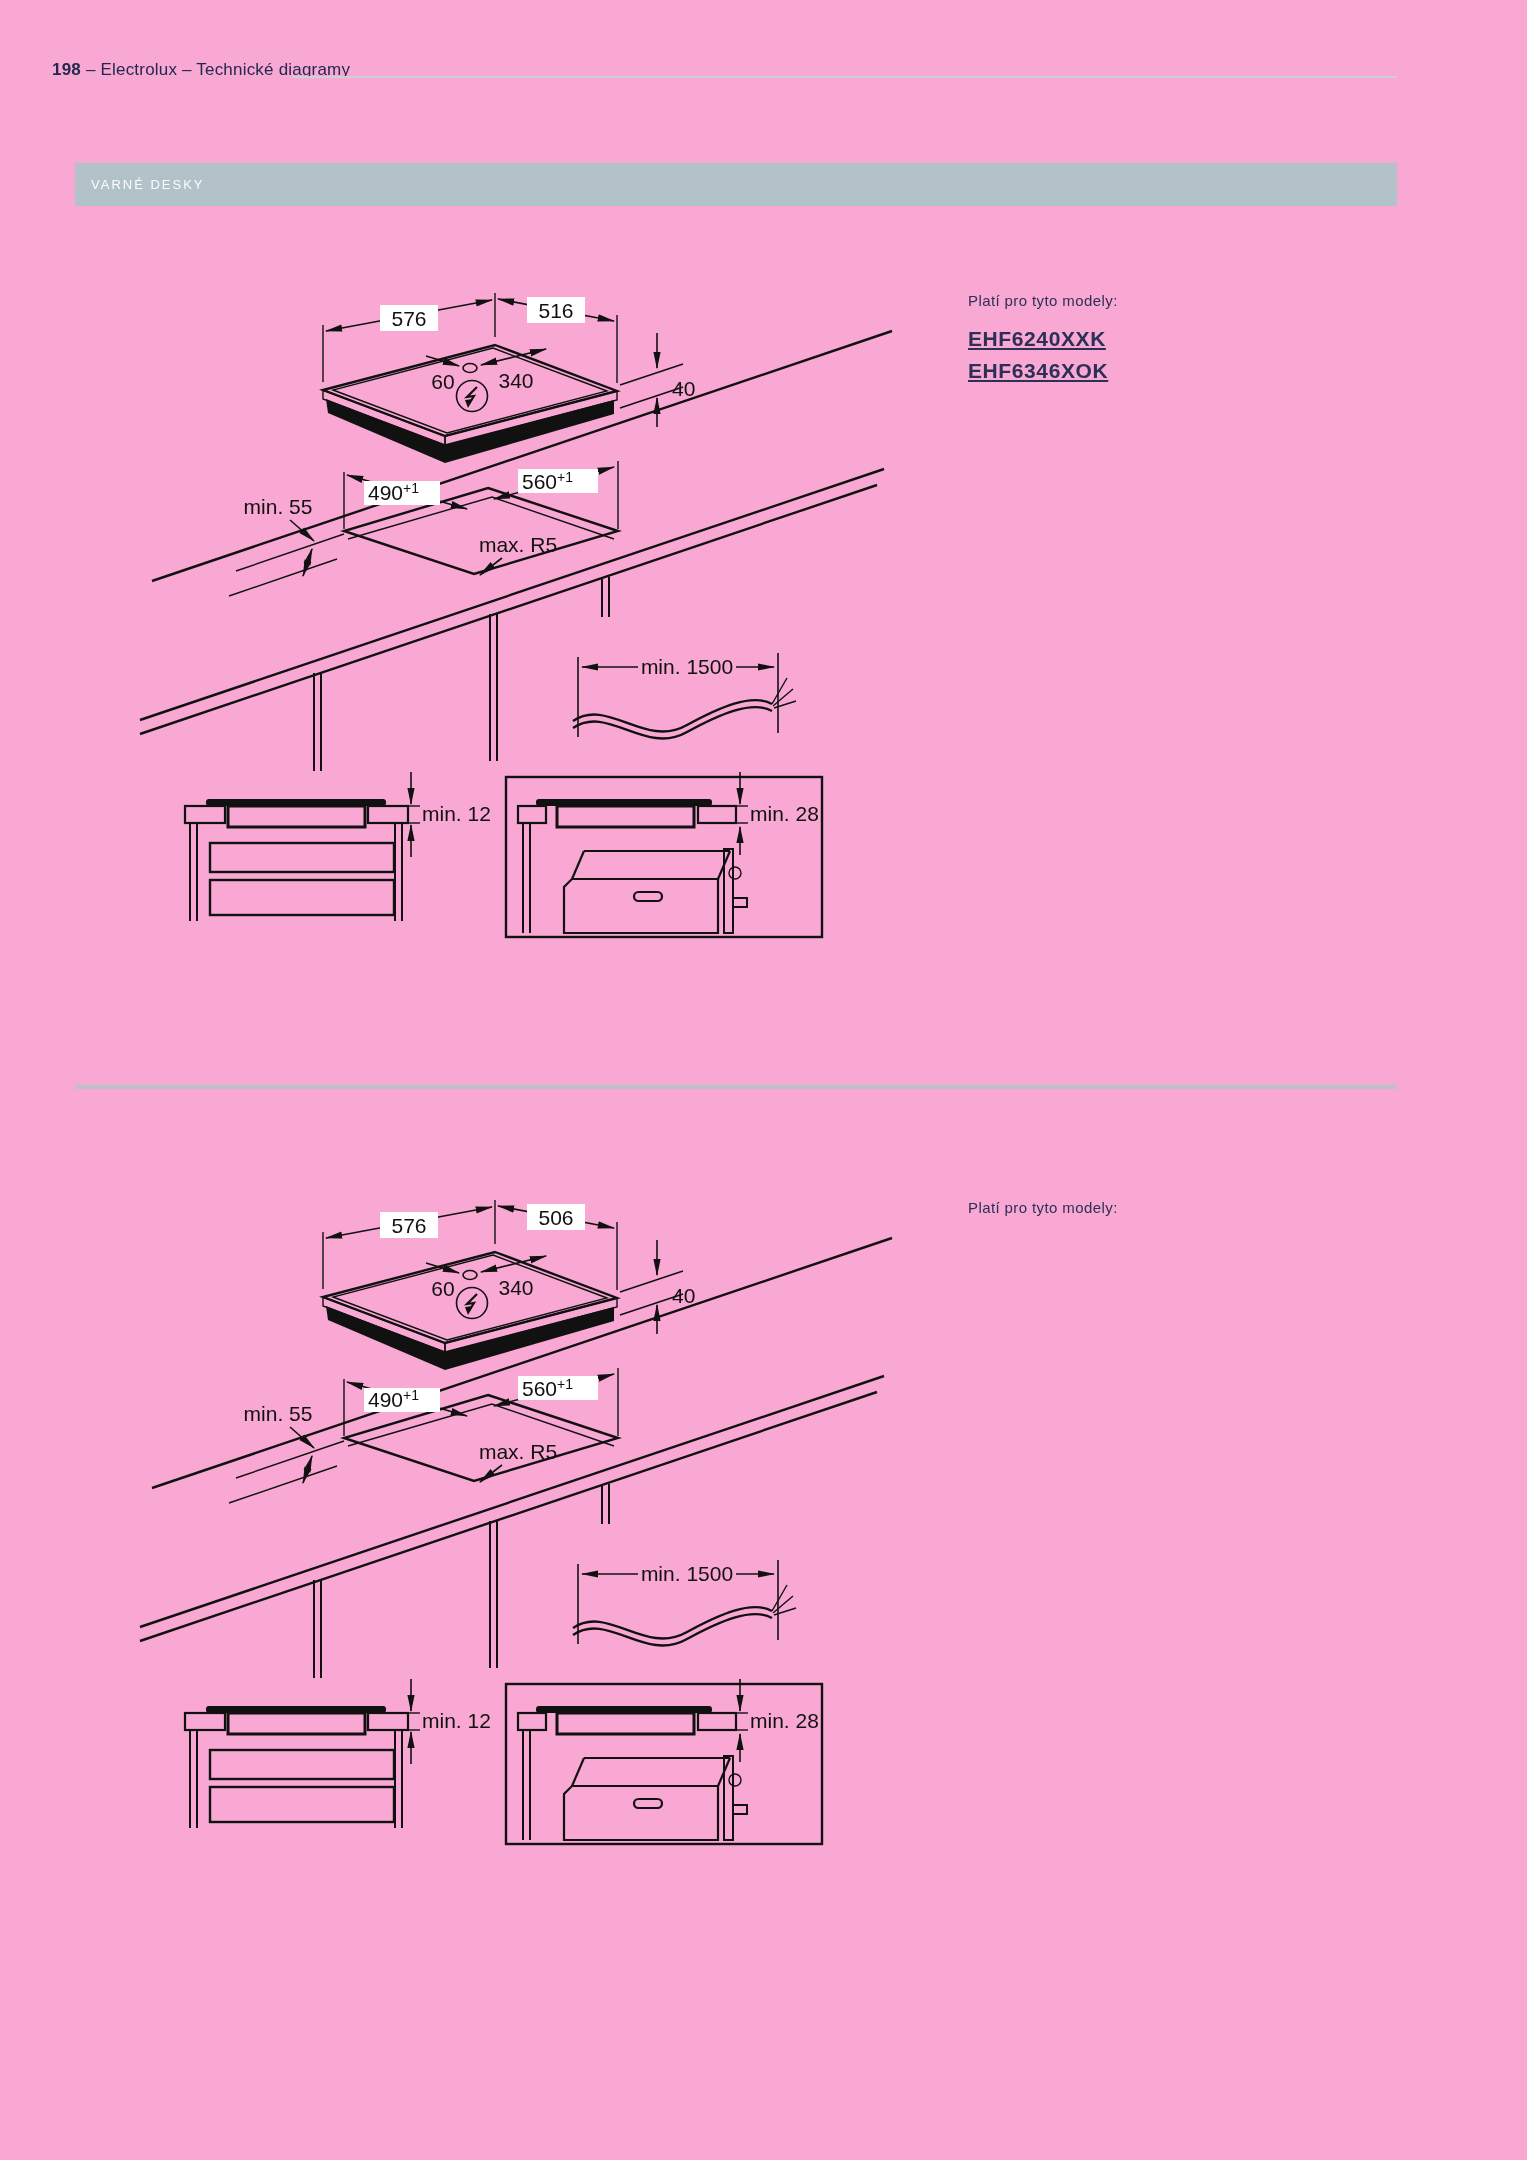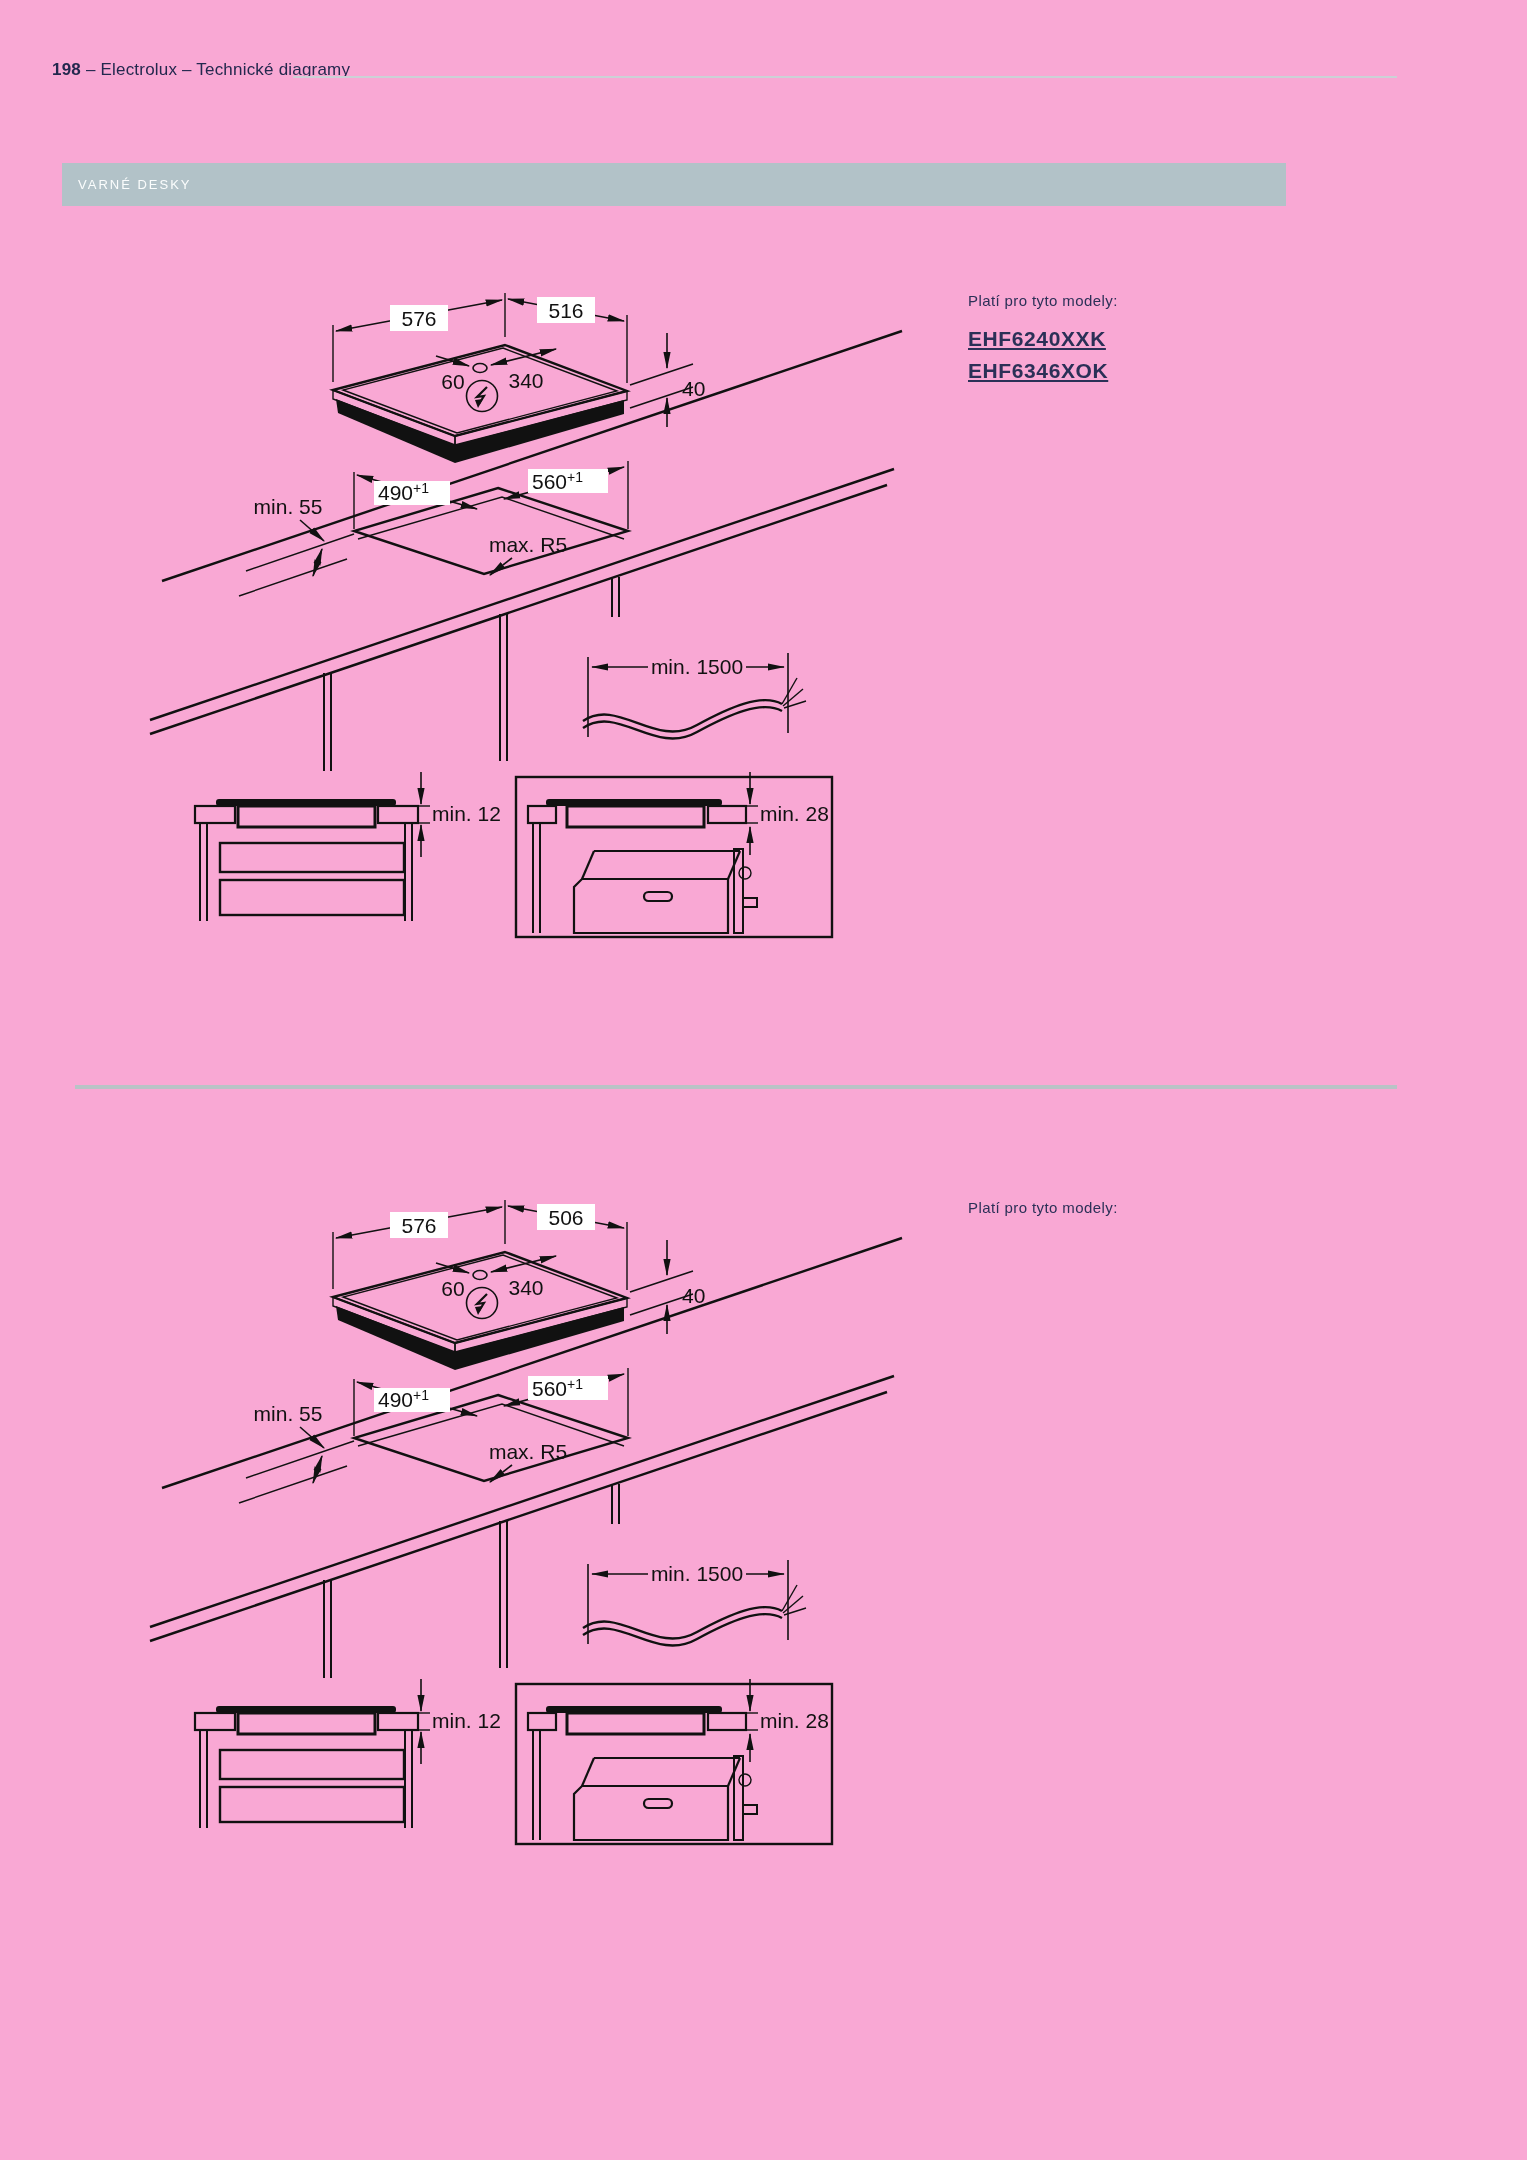--- a/index.html
+++ b/index.html
@@ -3,33 +3,33 @@
 <meta charset="utf-8">
 <style>
   html,body{margin:0;padding:0;background:#e8e8e8;}
   .page{position:relative;width:1527px;height:2160px;background:#f9a8d4;overflow:hidden;
         font-family:"Liberation Sans",sans-serif;}
   
   .hdr{position:absolute;left:52px;top:60px;font-size:17px;color:#23284e;letter-spacing:.2px;white-space:nowrap;}
   .hdr b{font-weight:bold;}
   .hdr-rule{position:absolute;left:293px;top:76px;width:1104px;height:2px;background:#ccd1d6;}
   
-  .band{position:absolute;left:62px;top:163px;width:1224px;height:43px;background:#b2c2c8;
+  .band{position:absolute;left:75px;top:163px;width:1322px;height:43px;background:#b2c2c8;
         display:flex;align-items:center;}
   .band span{color:#fbfdfd;font-size:13px;letter-spacing:2px;padding-left:16px;font-weight:400;}
   
   .divider{position:absolute;left:75px;top:1085px;width:1322px;height:4px;background:#b8c3c6;}
   
   .models{position:absolute;left:968px;width:420px;color:#2b3057;}
   .models .heading{font-size:15px;letter-spacing:.4px;}
   .models .list{margin-top:14px;text-decoration:underline;}
   .models .model{font-size:21px;font-weight:bold;letter-spacing:.6px;line-height:32px;}
   .models .model:empty{display:none;}
   
-  .diagram{position:absolute;left:150px;width:780px;height:775px;}
+  .diagram{position:absolute;left:140px;width:780px;height:775px;}
   svg{overflow:visible;}
   svg line,svg path,svg polygon,svg polyline,svg rect,svg circle,svg ellipse{
       stroke:#111;fill:none;stroke-width:2;}
   svg text{fill:#111;stroke:none;font-family:"Liberation Sans",sans-serif;font-size:21px;}
   .bg{fill:#ffffff;stroke:none;}
   .dark{fill:#111;stroke:none;}
   .thin{stroke-width:1.4;}
   .dim{stroke-width:1.6;}
   .thick{stroke-width:3;}
   .mid{stroke-width:2.4;}

